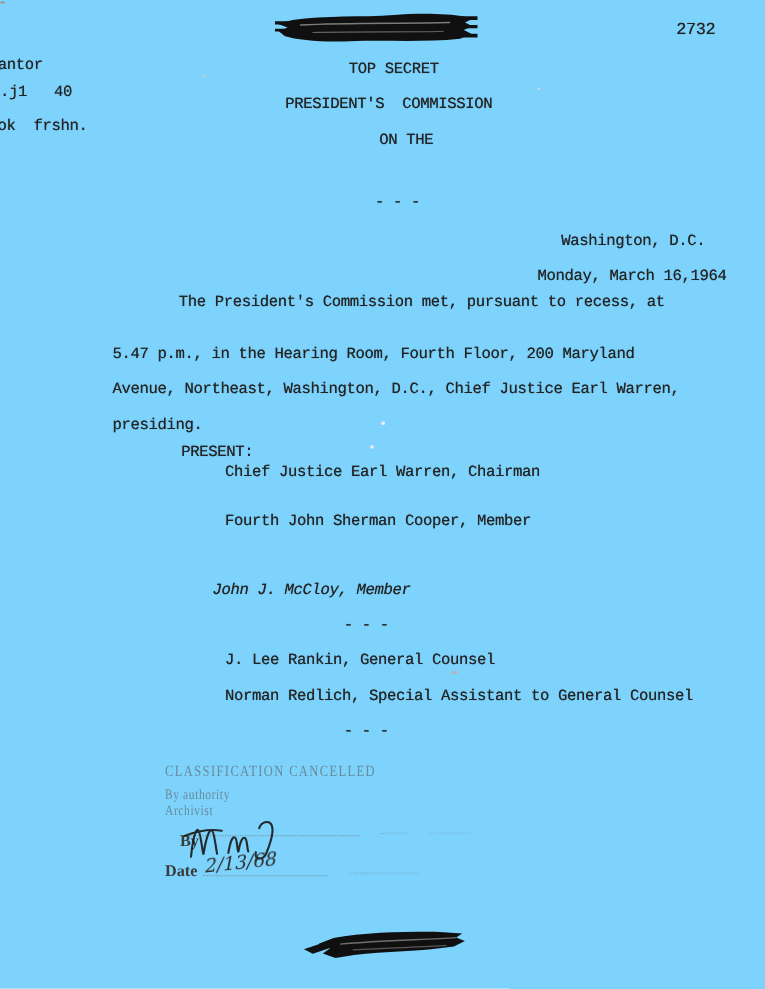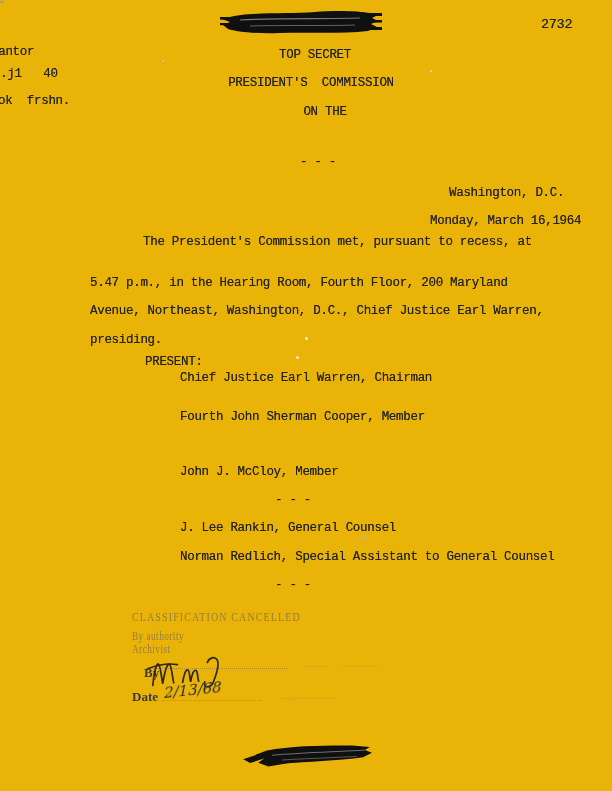--- a/index.html
+++ b/index.html
@@ -1,17 +1,17 @@
 <!DOCTYPE html>
 <html><head>
 <meta charset="utf-8">
 <style>
   html,body{margin:0;padding:0;background:#ffffff;}
   .page{
-    position:relative;width:612px;height:791px;background:#eab308;
+    position:relative;width:612px;height:791px;background:#7dd3fc;
     overflow:hidden;font-family:"Liberation Mono",monospace;color:#232323;
   }
   .t{
     position:absolute;font-size:12.5px;letter-spacing:-0.3px;line-height:1;
     white-space:pre;text-shadow:0 0 .6px rgba(25,25,25,.7);filter:blur(.22px);
   }
   .ctr{left:0;width:612px;text-align:center;}
   .stampline{
     position:absolute;font-family:"Liberation Serif",serif;font-size:11.5px;
     color:#5c5c5c;opacity:.62;filter:blur(.45px);white-space:pre;line-height:1;
@@ -63,21 +63,21 @@
 
   <div class="t" style="left:143px;top:236px;">The President's Commission met, pursuant to recess, at</div>
   <div class="t" style="left:90px;top:277px;">5.47 p.m., in the Hearing Room, Fourth Floor, 200 Maryland</div>
   <div class="t" style="left:90px;top:305px;">Avenue, Northeast, Washington, D.C., Chief Justice Earl Warren,</div>
   <div class="t" style="left:90px;top:334px;">presiding.</div>
 
   <div class="t" style="left:145px;top:356px;">PRESENT:</div>
 
   <div class="t" style="left:180px;top:372px;">Chief Justice Earl Warren, Chairman</div>
   <div class="t" style="left:180px;top:411px;">Fourth John Sherman Cooper, Member</div>
-  <div class="t" style="left:180px;top:466px;">John J. McCloy, Member</div>
+  <div class="t" style="left:170px;top:466px;font-style:italic;">John J. McCloy, Member</div>
 
   <div class="t" style="left:275px;top:494px;">- - -</div>
 
   <div class="t" style="left:180px;top:551px;">Norman Redlich, Special Assistant to General Counsel</div>
   <div class="t" style="left:180px;top:522px;">J. Lee Rankin, General Counsel</div>
 
   <div class="t" style="left:275px;top:579px;">- - -</div>
 
   <div class="stampline" style="left:132px;top:611px;font-size:12.5px;letter-spacing:1.4px;">CLASSIFICATION CANCELLED</div>
   <div class="stampline" style="left:132px;top:631px;">By authority</div>

